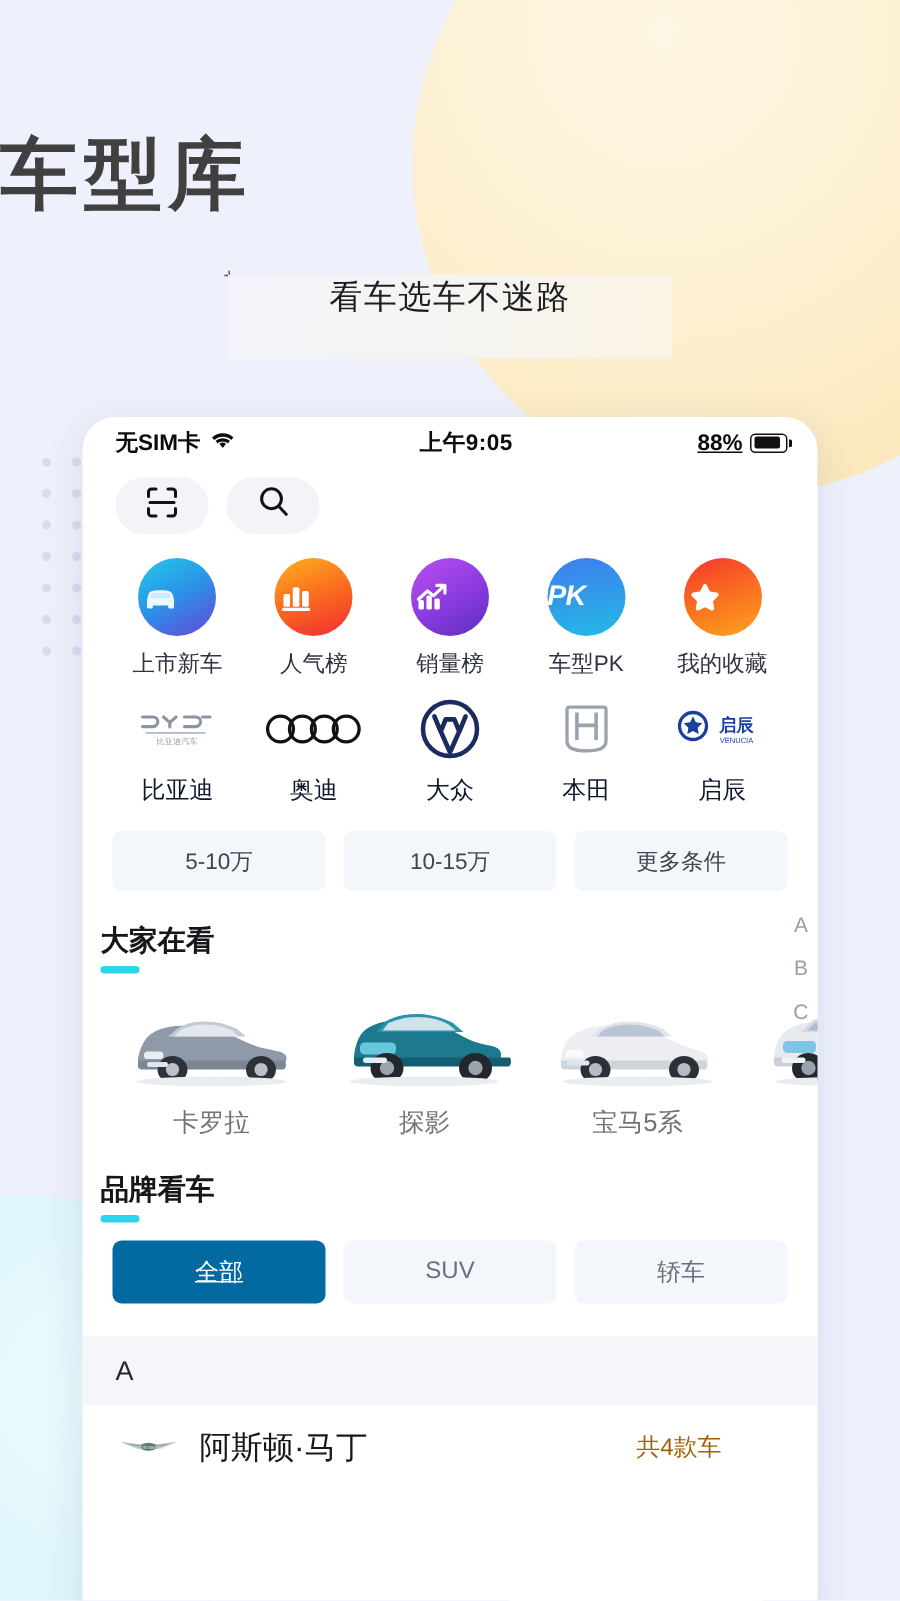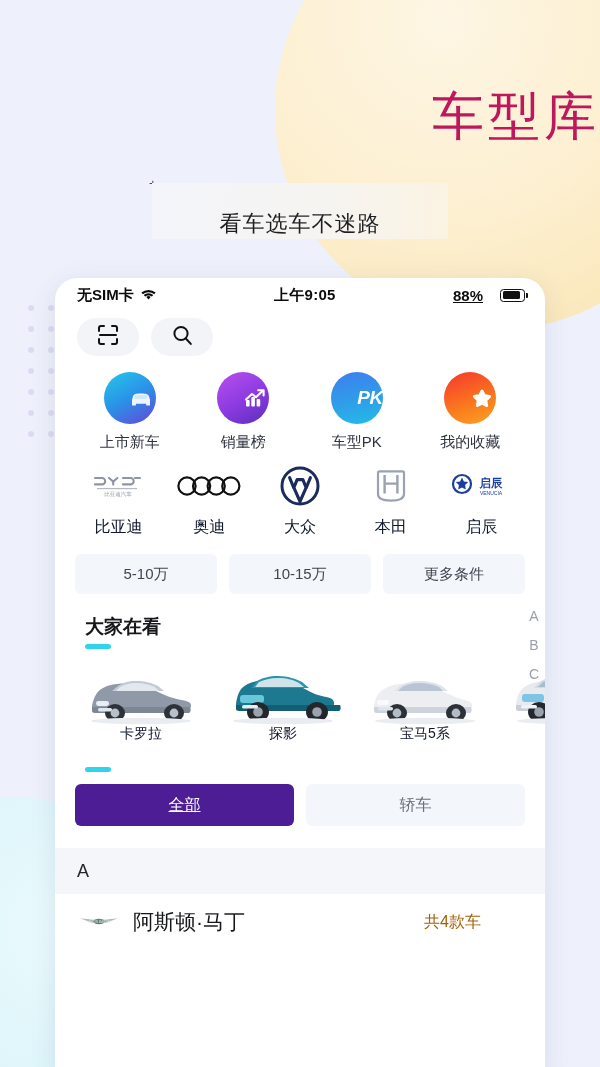--- a/index.html
+++ b/index.html
@@ -22,48 +22,48 @@
     background:radial-gradient(circle at 65% 40%, #eafafd 0%, #ddf5fa 60%, #d2f1f8 100%);
   }
   .dot-grid{
     position:absolute; left:28px; top:305px; width:40px; height:145px;
     display:grid; grid-template-columns:repeat(2,20px); grid-auto-rows:21px;
   }
   .dot-grid i{ display:block; width:6px; height:6px; border-radius:50%; background:#ded9f2; }
 
   
   .hero-title{
-    position:absolute; left:0; right:0; top:82px; text-align:right;
-    font-size:52px; font-weight:normal; letter-spacing:4px; color:#be185d;
+    position:absolute; left:0; right:0; top:82px; text-align:left;
+    font-size:52px; font-weight:bold; letter-spacing:4px; color:#404040;
   }
   .hero-sub-box{
     position:absolute; left:152px; top:183px; width:296px; height:56px;
     background:linear-gradient(95deg,#f3f5fb 0%, #f6f4f0 60%, #fbf3e2 100%);
-    display:flex; align-items:flex-end; justify-content:center;
+    display:flex; align-items:flex-start; justify-content:center;
   }
   .hero-sub-box span{ font-size:22px; color:#1d1e21; letter-spacing:1px; }
   .crop{ position:absolute; color:#4a4a4a; font-size:13px; line-height:1; }
   .crop.tl{ left:149px; top:177px; }
   .crop.br{ left:441px; top:226px; }
 
   
   .phone{
     position:absolute; left:55px; top:278px; width:490px; height:800px;
     background:#fff; border-top-left-radius:22px; border-top-right-radius:22px;
     overflow:hidden; box-shadow:0 6px 26px rgba(60,70,120,.12);
   }
 
   
   .statusbar{
     height:34px; display:flex; align-items:center; padding:0 20px 0 22px;
     font-size:15px; font-weight:bold; color:#0b0b0c;
   }
   .sb-left{ display:flex; align-items:center; gap:6px; }
   .sb-center{ flex:1; text-align:center; letter-spacing:.3px; }
-  .sb-right{ display:flex; align-items:center; gap:17px;text-decoration:underline; }
+  .sb-right{ display:flex; align-items:center; gap:5px;text-decoration:underline; }
   .batt{ width:25px; height:13px; border:1.6px solid #111; border-radius:3.5px; position:relative; padding:1.5px; }
   .batt::after{ content:""; position:absolute; right:-4px; top:3.5px; width:2px; height:5px; background:#111; border-radius:0 1px 1px 0; }
   .batt i{ display:block; height:100%; width:88%; background:#111; border-radius:1.5px; }
 
   
   .head{ display:flex; align-items:center; padding:6px 22px 2px 22px; }
   .tabs{ display:flex; align-items:flex-end; gap:26px; flex:1; }
   .tab{ position:relative; padding-bottom:10px; }
   .tab .t{ font-size:25px; color:#c9cdd4; font-weight:normal; }
   .tab.active .t{ font-size:27px; color:#15161a; font-weight:bold; }
@@ -71,56 +71,56 @@
     position:absolute; left:50%; transform:translateX(-50%); bottom:2px;
     width:22px; height:5px; border-radius:3px; background:#2fd4ec;
   }
   .hbtns{ display:flex; gap:12px; align-items:center; }
   .hbtn{ width:62px; height:38px; border-radius:19px; background:#f2f4f7;
          display:flex; align-items:center; justify-content:center; }
 
   
   .entries{ display:flex; padding:14px 18px 4px 18px; }
   .entry{ flex:1; display:flex; flex-direction:column; align-items:center; gap:9px; }
-  .entry .circ{ width:52px; height:52px; border-radius:50%; display:flex; align-items:center; justify-content:flex-end; }
+  .entry .circ{ width:52px; height:52px; border-radius:50%; display:flex; align-items:center; justify-content:flex-start; }
   .entry .lbl{ font-size:15px; color:#2f3440; }
   .e1{ background:linear-gradient(150deg,#25c9e8 0%, #2a93e8 48%, #6645d8 100%); }
   .e2{ background:linear-gradient(160deg,#ffb021 0%, #fb6b1e 50%, #f02a35 100%); }
   .e3{ background:linear-gradient(150deg,#b94ff0 0%, #8a3ae0 55%, #5b2fb8 100%); }
   .e4{ background:linear-gradient(170deg,#3f7ef0 0%, #2f9ee8 55%, #23bbe8 100%); }
   .e5{ background:linear-gradient(160deg,#f5372e 0%, #fa7a1d 60%, #fca423 100%); }
 
   
   .brands{ display:flex; padding:10px 18px 2px 18px; }
   .brand{ flex:1; display:flex; flex-direction:column; align-items:center; gap:11px; }
   .brand .logo{ height:40px; display:flex; align-items:center; justify-content:center; }
   .brand .lbl{ font-size:16px; color:#0f172a; }
 
   
   .chips{ display:flex; gap:12px; padding:14px 20px 0 20px; }
   .chip{ flex:1; height:40px; border-radius:6px; background:#f3f6fb;
          display:flex; align-items:center; justify-content:center;
          font-size:15px; color:#40454f; }
 
   
-  .sec{ padding:20px 22px 0 30px; }
+  .sec{ padding:20px 22px 0 12px; }
   .sec .st{ font-size:19px; font-weight:bold; color:#16171a; }
   .sec .ul{ width:26px; height:5px; border-radius:3px; background:#2fd4ec; margin-top:4px; }
 
   
   .cars{ display:flex; gap:14px; padding:14px 0 0 22px; }
   .car{ width:128px; flex:0 0 128px; display:flex; flex-direction:column; align-items:center; }
   .car .ph{ width:118px; height:62px; position:relative; }
-  .car .cname{ font-size:14px; color:#0f172a; white-space:nowrap; }
+  .car .cname{ font-size:17px; color:#737373; margin-top:12px; white-space:nowrap; }
 
   
   .btabs{ display:flex; gap:12px; padding:12px 20px 0 20px; }
   .btab{ flex:1; height:42px; border-radius:6px; background:#f3f6fb;
          display:flex; align-items:center; justify-content:center; font-size:16px; color:#6a707c; }
-  .btab.on{ background:#4c1d95; color:#fff;text-decoration:underline; }
+  .btab.on{ background:#0369a1; color:#fff;text-decoration:underline; }
 
   
   .sectionhdr{ margin-top:22px; height:46px; background:#f4f6fa; display:flex; align-items:center; padding:0 22px;
                font-size:18px; color:#24262b; }
   .row{ height:56px; display:flex; align-items:center; padding:0 22px; background:#fff; }
   .row .rlogo{ width:48px; display:flex; align-items:center; }
   .row .rname{ flex:1; font-size:21px; color:#16171a; padding-left:8px; }
   .row .rcount{ font-size:16px; color:#a16207; padding-right:42px; }
 
   .alpha{ position:absolute; right:6px; top:330px; display:flex; flex-direction:column;
@@ -205,20 +205,31 @@
 
     <div class="entries">
       <div class="entry">
         <div class="circ e1">
           <svg width="30" height="30" viewBox="0 0 30 30" fill="#fff" opacity=".92">
             <path d="M6 17.5c0-1 .5-3.2 1.2-4.6C7.9 11.4 9 10.5 15 10.5s7.1.9 7.8 2.4c.7 1.4 1.2 3.6 1.2 4.6v4.2a.9.9 0 0 1-.9.9h-2.1a.9.9 0 0 1-.9-.9v-1H9.9v1a.9.9 0 0 1-.9.9H6.9a.9.9 0 0 1-.9-.9z"></path>
             <rect x="8.6" y="12.3" width="12.8" height="3.6" rx="1.2" fill="#d8f2fb"></rect>
           </svg>
         </div>
         <div class="lbl">上市新车</div>
+      </div>
+      <div class="entry">
+        <div class="circ e2">
+          <svg width="28" height="28" viewBox="0 0 28 28" fill="#fff">
+            <rect x="6" y="12" width="4.4" height="8.5" rx="1"></rect>
+            <rect x="12.2" y="7.5" width="4.4" height="13" rx="1"></rect>
+            <rect x="18.4" y="10" width="4.4" height="10.5" rx="1"></rect>
+            <rect x="5" y="21.2" width="18.8" height="2.2" rx="1.1"></rect>
+          </svg>
+        </div>
+        <div class="lbl">人气榜</div>
       </div>
       <div class="entry">
         <div class="circ e3">
           <svg width="28" height="28" viewBox="0 0 28 28" fill="none">
             <g fill="#fff">
               <rect x="5" y="16" width="3.6" height="6.4" rx="1"></rect>
               <rect x="10.3" y="13" width="3.6" height="9.4" rx="1"></rect>
               <rect x="15.6" y="15" width="3.6" height="7.4" rx="1"></rect>
             </g>
             <path d="M5 15.5L11 10l4 3.2L22 6.6" stroke="#fff" stroke-width="2.1" stroke-linecap="round" stroke-linejoin="round"></path>
@@ -389,25 +400,27 @@
               <circle cx="95" cy="49" r="4.8" fill="#9aa3ad"></circle>
             <rect x="13" y="42" width="16" height="3.6" rx="1.7" fill="#eef3f8"></rect>
             <ellipse cx="59" cy="58" rx="50" ry="3.2" fill="#e9edf2"></ellipse>
           </svg>
         </div>
 
       </div>
     </div>
 
     <div class="sec">
+      <div class="st">品牌看车</div>
       <div class="ul"></div>
     </div>
 
     <div class="btabs">
       <div class="btab on">全部</div>
+      <div class="btab">SUV</div>
       <div class="btab">轿车</div>
     </div>
 
     <div class="sectionhdr">A</div>
 
     <div class="row">
       <div class="rlogo">
         <svg width="44" height="16" viewBox="0 0 44 16">
           <path d="M22 4.6l6 1.2 13-1.6-11 4.4-8 1.2-8-1.2L3 4.2l13 1.6z" fill="#b6bcc2"></path>
           <path d="M22 5.6l5 1 8-1-8 3-5 .8-5-.8-8-3 8 1z" fill="#8fa79a"></path>

